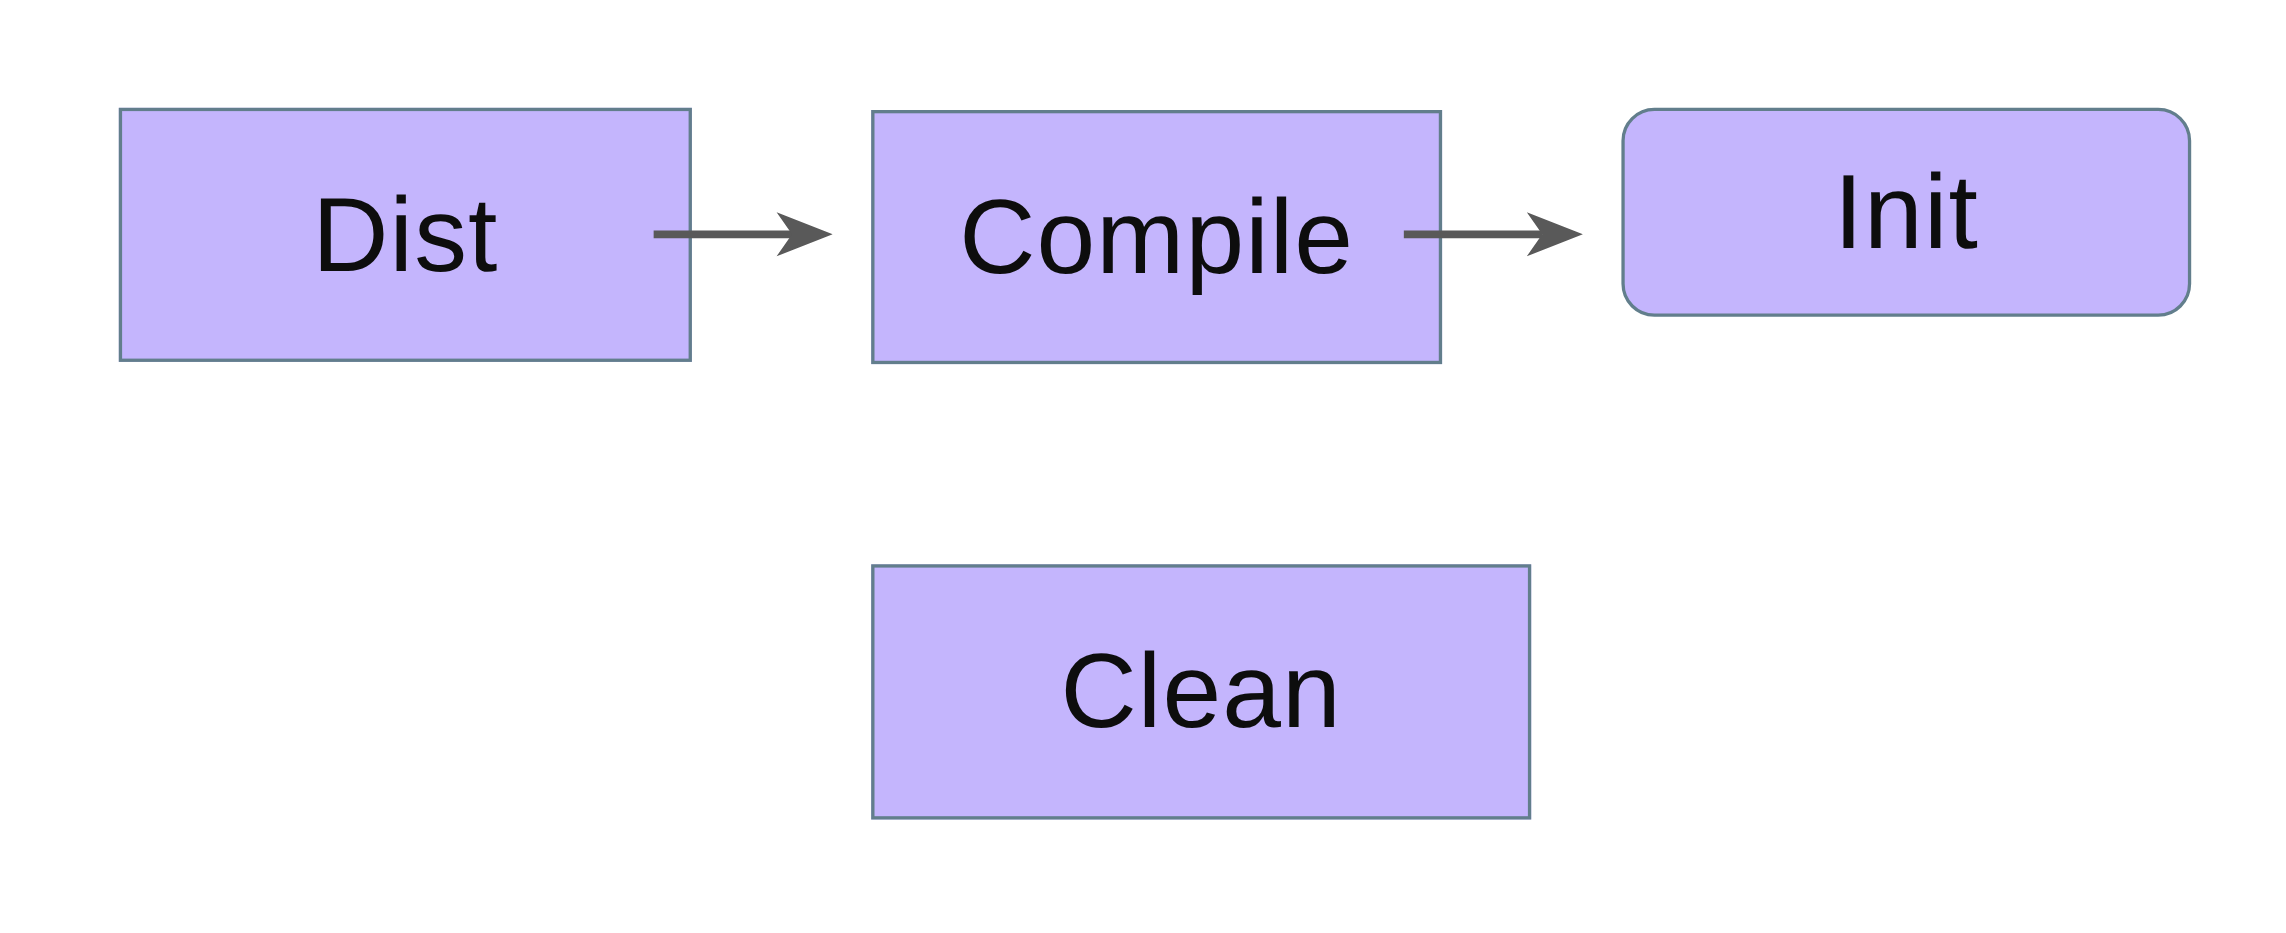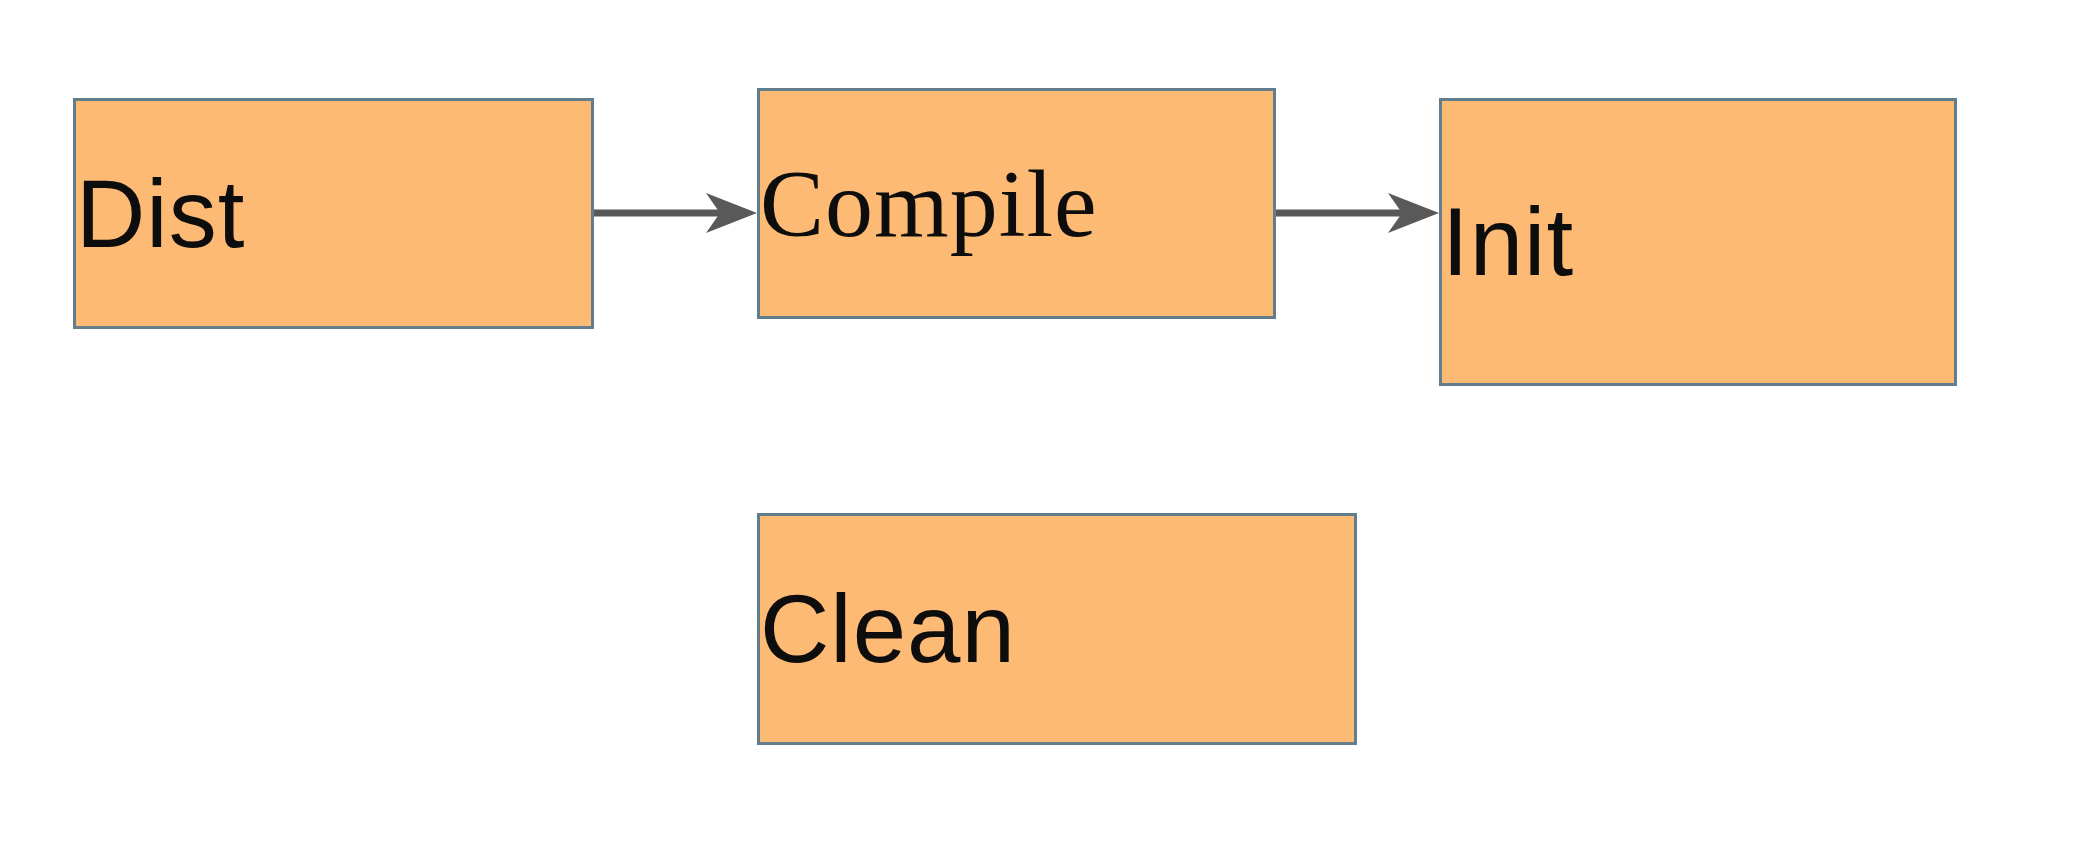--- a/index.html
+++ b/index.html
@@ -10,38 +10,39 @@
   .canvas {
     position: relative;
     width: 2078px;
     height: 848px;
     background: #ffffff;
     overflow: hidden;
     font-family: "Liberation Sans", sans-serif;
   }
   .node {
     position: absolute;
-    background: #fdba74;
+    background: #c4b5fd;
     border: 3px solid #627e8c;
     box-sizing: border-box;
     display: flex;
     align-items: center;
-    justify-content: flex-start;
+    justify-content: center;
+    margin-left: 35px;
   }
   .node-label {
     font-size: 96px;
     font-weight: 400;
     color: #0d0d0d;
     letter-spacing: 1px;
     white-space: nowrap;
     user-select: none;
   }
   .node-dist    { left: 73px;   top: 98px;  width: 521px; height: 231px; }
-  .node-compile { left: 757px;  top: 88px;  width: 519px; height: 231px; font-family: Liberation Serif, serif; }
-  .node-init    { left: 1439px; top: 98px;  width: 518px; height: 288px; }
+  .node-compile { left: 757px;  top: 100px;  width: 519px; height: 231px; }
+  .node-init    { left: 1439px; top: 98px;  width: 518px; height: 190px; border-radius: 30px; }
   .node-clean   { left: 757px;  top: 513px; width: 600px; height: 232px; }
   .edge {
     position: absolute;
     display: block;
   }
   .edge-dist-compile { left: 594px;  top: 191px; }
   .edge-compile-init { left: 1276px; top: 191px; }
   .edge line    { stroke: #595959; stroke-width: 7; }
   .edge polygon { fill: #595959; }
 </style>

